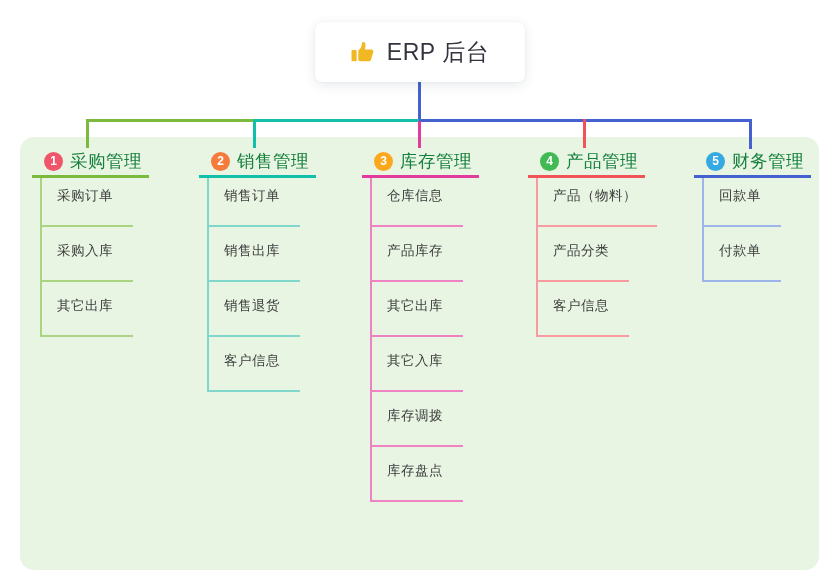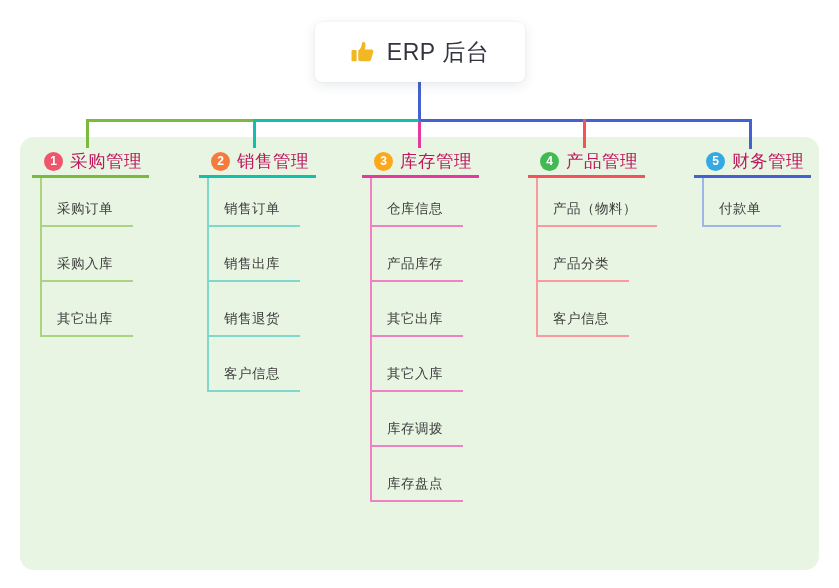--- a/index.html
+++ b/index.html
@@ -66,36 +66,36 @@
     font-size: 12px;
     font-weight: bold;
     display: flex;
     align-items: center;
     justify-content: center;
     line-height: 1;
   }
   .branch-label {
     font-size: 17.5px;
     font-weight: 500;
-    color: #be185d;
+    color: #15803d;
     letter-spacing: 0.5px;
   }
 
   .children {
     margin-left: 8px;
     border-left: 2px solid var(--cl);
     display: flex;
     flex-direction: column;
     align-items: flex-start;
   }
   .child {
     height: 55px;
     display: flex;
     align-items: flex-end;
-    padding: 0 20px 7px 15px;
+    padding: 0 20px 20px 15px;
     border-bottom: 2px solid var(--cl);
     font-size: 13.5px;
     color: #3c3c3c;
     letter-spacing: 0.5px;
     white-space: nowrap;
     cursor: default;
   }
   .child:first-child { height: 49px; }
 </style>
 </head>
@@ -177,17 +177,18 @@
       <div class="child">客户信息</div>
     </div>
   </div>
 
   <div class="branch" style="left: 694px; --c: #4461cf; --cl: #9db5e8;">
     <div class="branch-header">
       <span class="badge" style="background-color: rgb(53, 169, 225);">5</span>
       <span class="branch-label">财务管理</span>
     </div>
     <div class="children">
+      <div class="child">回款单</div>
       <div class="child">付款单</div>
     </div>
   </div>
 
 </div>
 
 </body></html>

